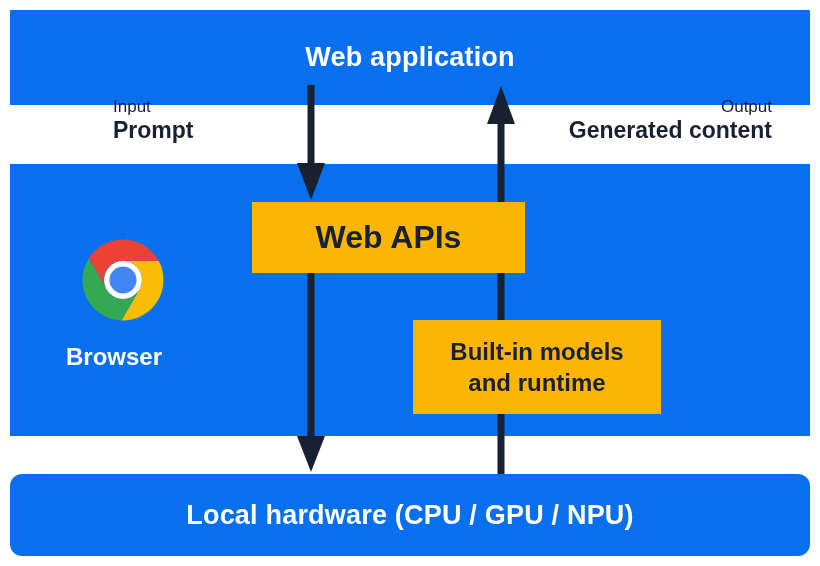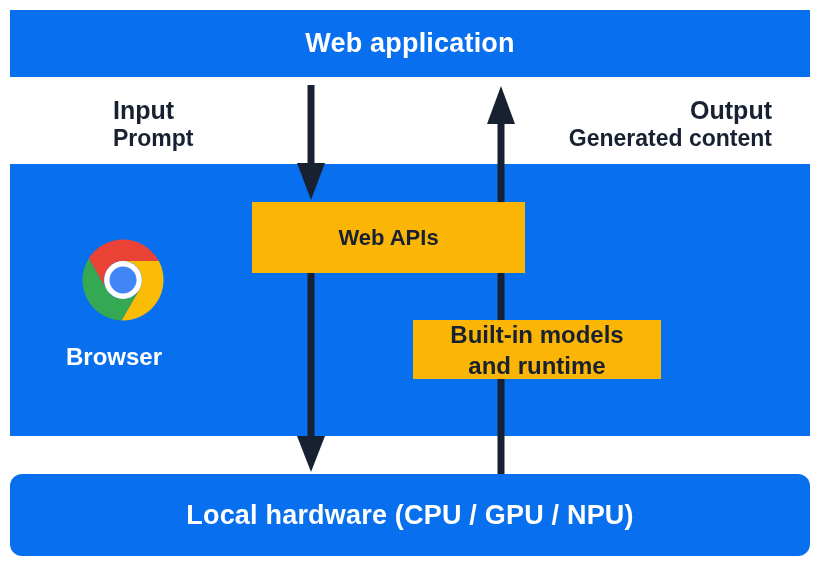--- a/index.html
+++ b/index.html
@@ -9,47 +9,47 @@
     background:#fff;
     font-family:"Liberation Sans", sans-serif;
     overflow:hidden;
   }
   .bar{
     position:absolute;
     left:10px;width:800px;
     background:var(--blue,#0870EE);
     display:flex;align-items:center;justify-content:center;
   }
-  #top-bar{top:10px;height:67px;}
+  #top-bar{top:10px;height:95px;}
   #bottom-bar{top:474px;height:82px;border-radius:12px;}
   .bar-label{
     color:#fff;font-weight:bold;font-size:27px;letter-spacing:0.2px;
   }
   #browser-panel{
     position:absolute;left:10px;top:164px;width:800px;height:272px;
     background:var(--blue,#0870EE);
   }
   
   .io-group{position:absolute;top:98px;display:flex;flex-direction:column;gap:4px;}
   #input-group{left:113px;align-items:flex-start;}
   #output-group{right:48px;align-items:flex-end;text-align:center;}
-  .io-caption{font-size:25px;font-weight:700;color:var(--ink,#182132);line-height:1;}
+  .io-caption{font-size:17px;font-weight:400;color:var(--ink,#182132);line-height:1;}
   .io-strong{font-size:23px;font-weight:bold;color:var(--ink,#182132);line-height:1;}
   
   #flow-arrows{position:absolute;left:0;top:0;width:820px;height:566px;z-index:2;}
   
   .api-box{
     position:absolute;z-index:3;
     background:var(--yellow,#FBB605);
     color:var(--ink,#182132);
     display:flex;flex-direction:column;align-items:center;justify-content:center;
     text-align:center;font-weight:bold;
   }
-  #web-apis-box{left:252px;top:202px;width:273px;height:71px;font-size:22px;}
-  #builtin-box{left:413px;top:320px;width:248px;height:59px;font-size:24px;line-height:31px;}
+  #web-apis-box{left:252px;top:202px;width:273px;height:71px;font-size:32px;}
+  #builtin-box{left:413px;top:320px;width:248px;height:94px;font-size:24px;line-height:31px;}
   
   #chrome-logo{position:absolute;left:78px;top:235px;width:90px;height:90px;z-index:3;}
   #browser-label{
     position:absolute;left:14px;top:343px;width:200px;z-index:3;
     text-align:center;color:#fff;font-weight:bold;font-size:24px;
   }
 </style>
 </head>
 <body>
 

